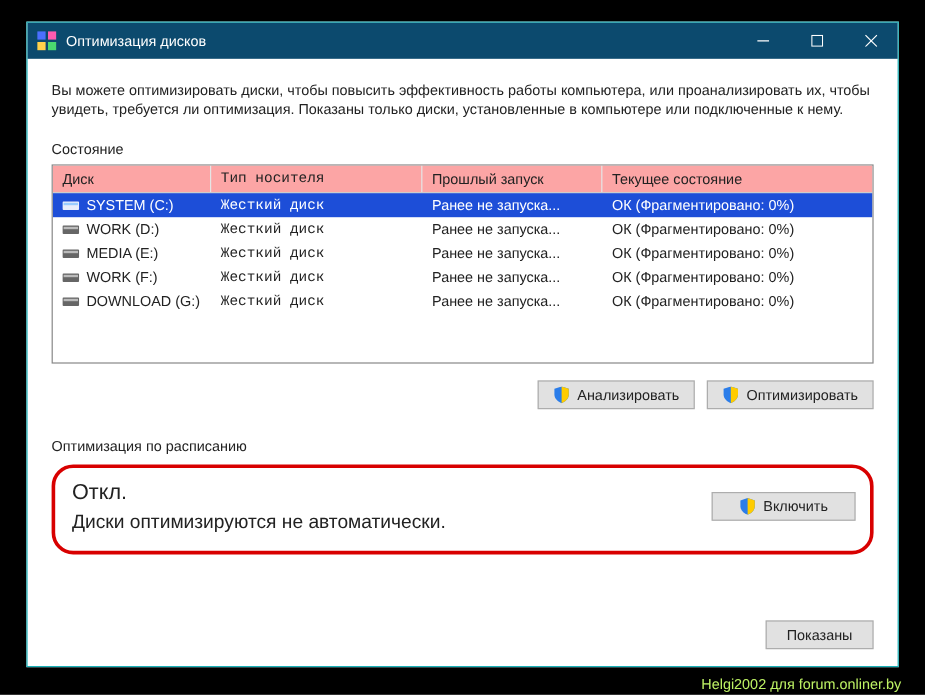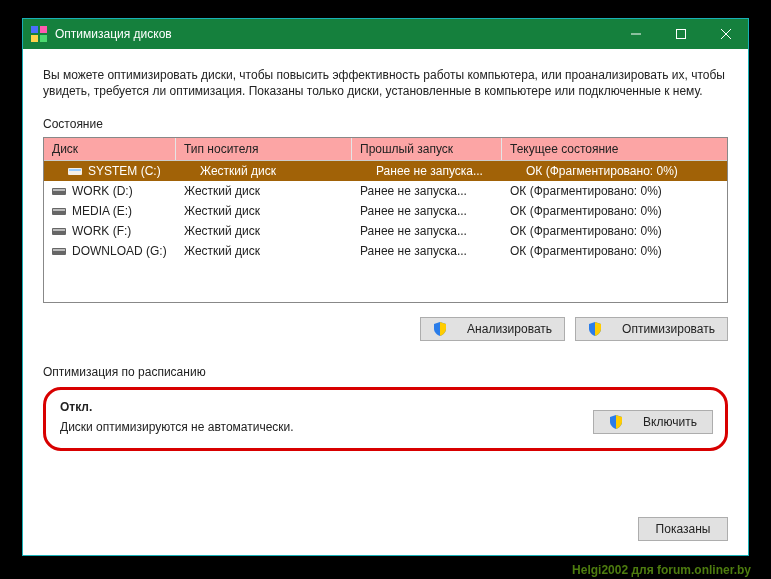--- a/index.html
+++ b/index.html
@@ -1,52 +1,52 @@
 <!DOCTYPE html>
 <html><head>
 <meta charset="utf-8">
 <style>
 * { box-sizing: border-box; margin: 0; padding: 0; font-family: "Segoe UI", Tahoma, sans-serif; }
 body { background: #000; width: 771px; height: 579px; position: relative; }
 .window { position: absolute; top: 18px; left: 22px; width: 727px; height: 538px; background: #fff; border: 1px solid #18b0b7; display: flex; flex-direction: column; }
-.titlebar { height: 30px; background: #15803d; color: #fff; display: flex; align-items: center; padding-left: 8px; }
+.titlebar { height: 30px; background: #0c4a6e; color: #fff; display: flex; align-items: center; padding-left: 8px; }
 .appicon { width: 16px; height: 16px; margin-right: 8px; display: flex; align-items: center; justify-content: center; }
 .appicon svg { width: 16px; height: 16px; }
 .title { font-size: 12px; flex: 1; }
 .winbtns { display: flex; }
 .winbtn { width: 45px; height: 30px; display: flex; align-items: center; justify-content: center; color: #fff; cursor: pointer; }
 .content { padding: 18px 20px 14px 20px; flex: 1; display: flex; flex-direction: column; font-size: 12px; color: #222; }
 .intro { line-height: 1.35; margin-bottom: 18px; }
 .section-label { margin-bottom: 6px; }
 .grid { border: 1px solid #888; height: 166px; overflow: hidden; }
 .grid-header { display: flex; border-bottom: 1px solid #ccc; background: #fca5a5; }
 .gh { padding: 4px 8px; font-size: 12px; border-right: 1px solid #e5e5e5; }
 .gh:last-child { border-right: none; flex: 1; }
 .grid-body { }
 .row { display: flex; align-items: center; height: 20px; }
-.row.selected { background: #a16207; color: #fff; padding-left: 16px; }
+.row.selected { background: #1d4ed8; color: #fff; }
 .cell { padding: 0 8px; font-size: 12px; white-space: nowrap; overflow: hidden; text-overflow: ellipsis; }
 .c0 { width: 132px; display: flex; align-items: center; gap: 6px; }
-.c1 { width: 176px; }
+.c1 { width: 176px; font-family: Liberation Mono, monospace; }
 .c2 { width: 150px; }
 .c3 { flex: 1; }
 .diskicon { width: 14px; height: 11px; display: inline-block; }
 .diskicon svg { width: 14px; height: 11px; display: block; }
 .btnrow { display: flex; justify-content: flex-end; gap: 10px; margin-top: 14px; }
-.btn { min-width: 120px; height: 24px; background: #e1e1e1; border: 1px solid #adadad; font-size: 12px; display: flex; align-items: center; justify-content: center; gap: 20px; cursor: pointer; padding: 0 12px; }
+.btn { min-width: 120px; height: 24px; background: #e1e1e1; border: 1px solid #adadad; font-size: 12px; display: flex; align-items: center; justify-content: center; gap: 6px; cursor: pointer; padding: 0 12px; }
 .shield { width: 14px; height: 14px; }
 .shield svg { width: 14px; height: 14px; display: block; }
 .sched-label { margin-top: 24px; margin-bottom: 8px; }
 .sched-box { border: 3px solid #d80000; border-radius: 18px; padding: 10px 14px 14px 14px; display: flex; position: relative; min-height: 62px; }
 .sched-text { flex: 1; }
-.sched-text h4 { font-size: 12px; font-weight: 700; margin-bottom: 6px; }
-.sched-text p { font-size: 12px; }
+.sched-text h4 { font-size: 18px; font-weight: 400; margin-bottom: 6px; }
+.sched-text p { font-size: 16px; }
 .sched-btn { position: absolute; top: 20px; right: 12px; }
 .footer { margin-top: auto; display: flex; justify-content: flex-end; padding-top: 14px; }
-.watermark { position: absolute; bottom: 2px; right: 20px; color: #4d7c0f; font-size: 12px; font-weight: 700; margin-top: 44px; }
+.watermark { position: absolute; bottom: 2px; right: 20px; color: #bef264; font-size: 12px; font-weight: 400; margin-top: 44px; }
 </style>
 </head>
 <body>
 
 <div class="window">
   <div class="titlebar">
     <span class="appicon">
       <svg viewBox="0 0 16 16">
           <rect x="0" y="0" width="7" height="7" fill="#4b6fff"></rect>
           <rect x="9" y="0" width="7" height="7" fill="#ff5bb0"></rect>

